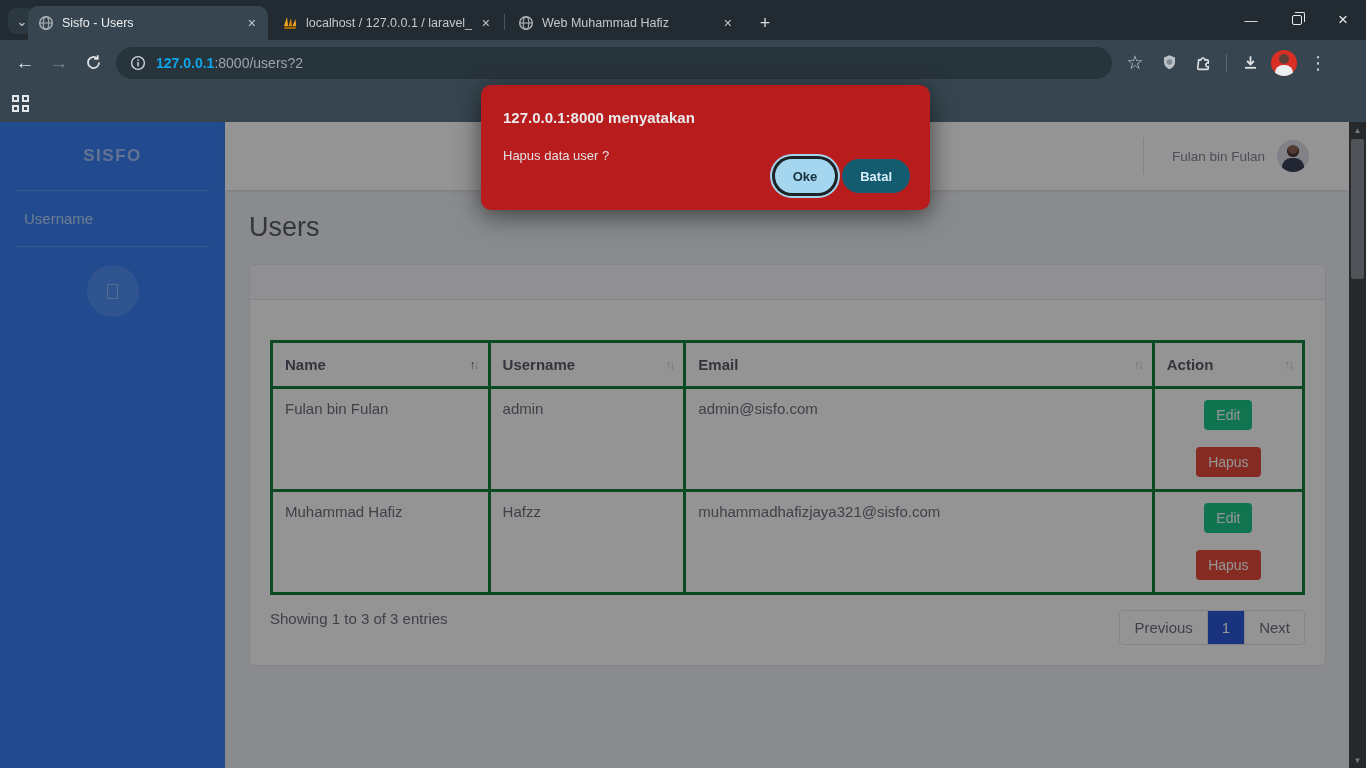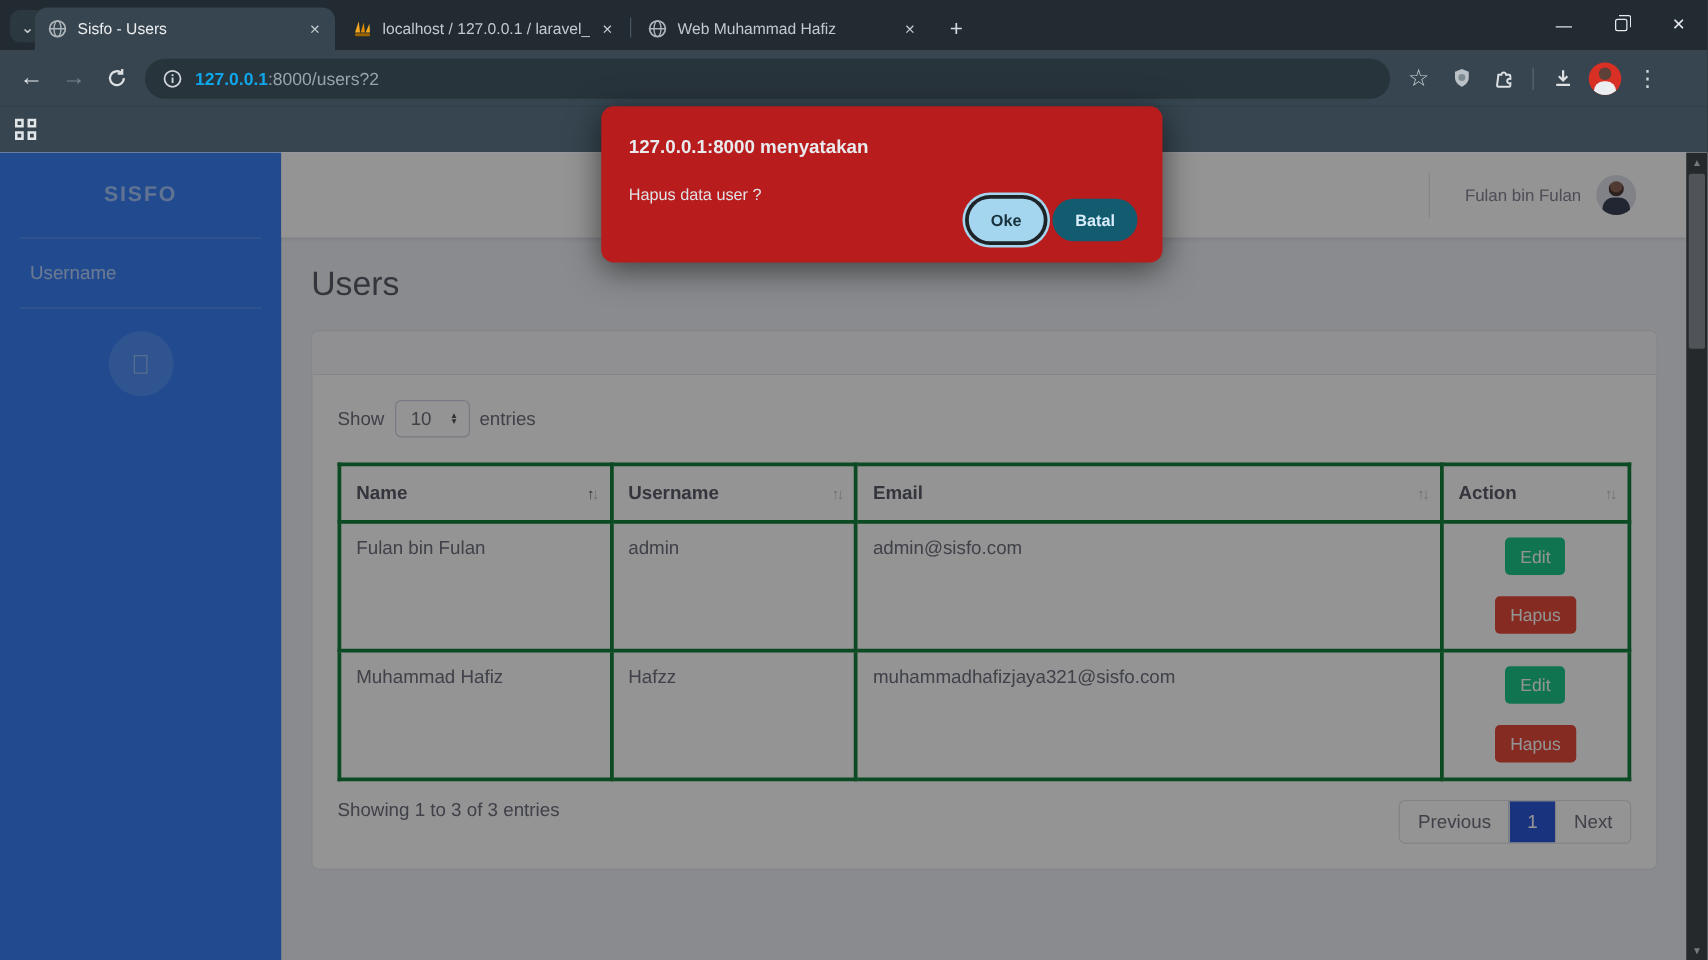--- a/index.html
+++ b/index.html
@@ -250,31 +250,20 @@
         <span class="page-avatar"></span>
       </div>
 
       <div class="page-title">Users</div>
 
       <div class="card">
         <div class="card-header"></div>
         <div class="card-body">
 
           <div class="dt-controls">
-            <div class="length-wrap">
-              <span>Show</span>
-              <div class="length-select">
-                <span>10</span>
-                <span class="sel-arrows">
-                  <span>▲</span>
-                    <span>▼</span>
-                </span>
-              </div>
-              <span>entries</span>
-            </div>
           </div>
 
           <table class="dt">
             <colgroup>
                 <col style="width:219px">
                 <col style="width:197px">
                 <col style="width:471px">
                 <col style="width:151px">
               </colgroup>
             <thead>

